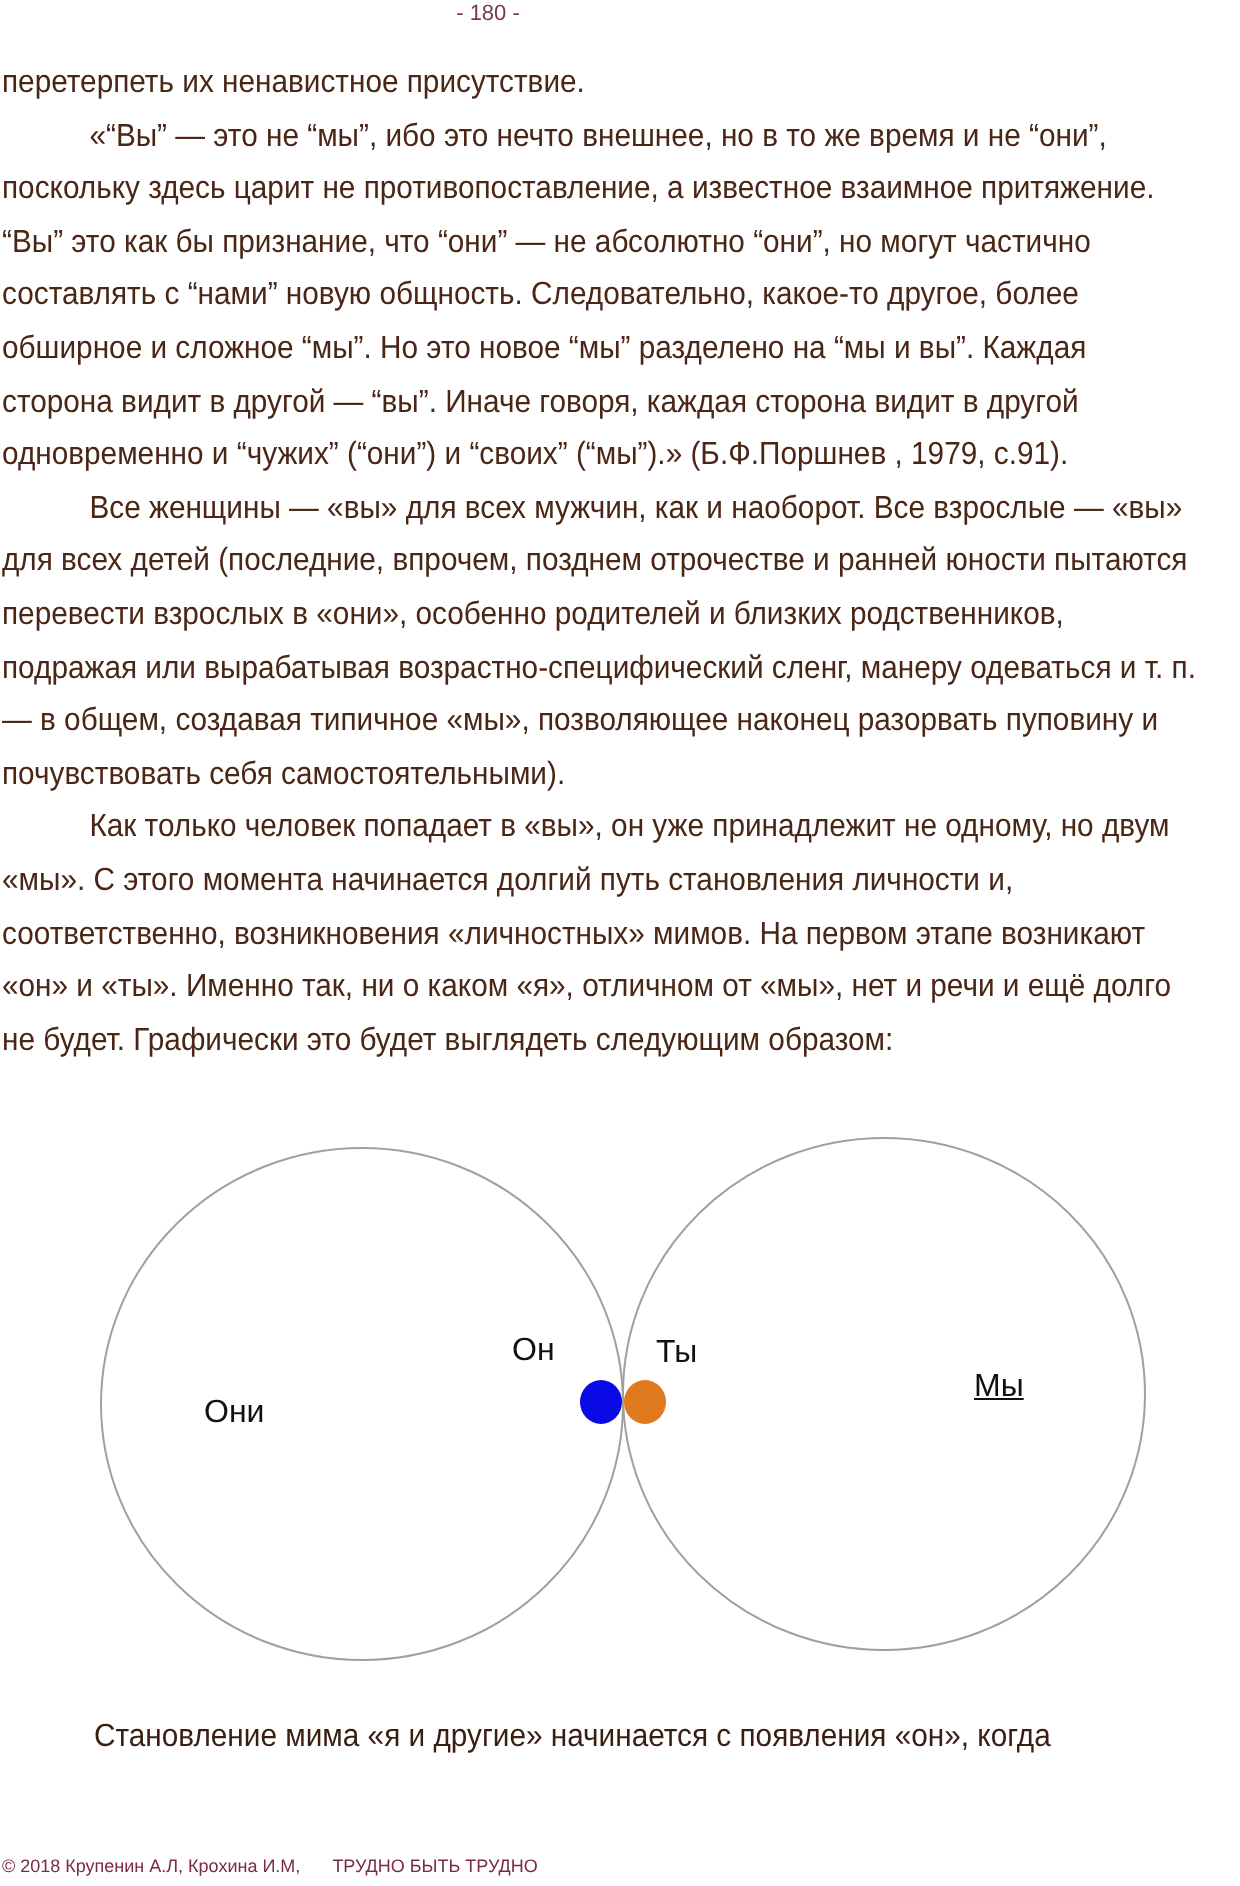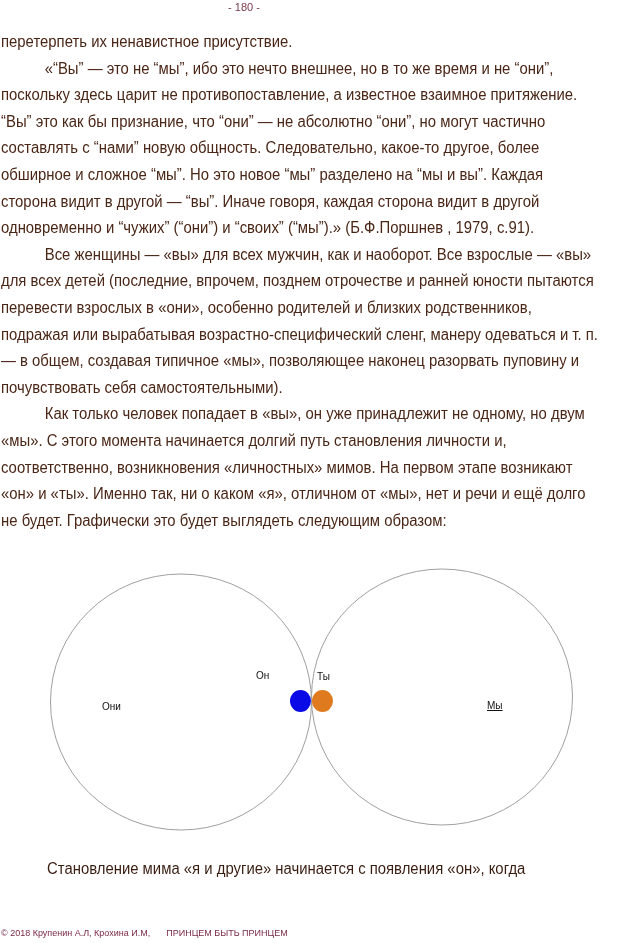--- a/index.html
+++ b/index.html
@@ -47,21 +47,21 @@
       left: 0;
       top: 555px;
       width: 620px;
       height: 290px;
     }
     .diagram svg {
       display: block;
     }
     .diagram-label {
       position: absolute;
-      font-size: 10px;
+      font-size: 16px;
       line-height: 16px;
       color: #111111;
       white-space: nowrap;
     }
     .caption {
       position: absolute;
       top: 859px;
       left: 47px;
       font-size: 16px;
       line-height: 20px;
@@ -113,21 +113,21 @@
 
 <div class="diagram">
   <svg width="620" height="290" viewBox="0 0 620 290">
     <ellipse cx="181" cy="147" rx="130.5" ry="128" fill="none" stroke="#a0a0a0" stroke-width="1"></ellipse>
     <ellipse cx="442" cy="142" rx="130.5" ry="128" fill="none" stroke="#a0a0a0" stroke-width="1"></ellipse>
     <ellipse cx="300.5" cy="146" rx="10.5" ry="11" fill="#0a0ae6"></ellipse>
     <ellipse cx="322.5" cy="146" rx="10.5" ry="11" fill="#e07a1e"></ellipse>
   </svg>
   <div class="diagram-label" style="left:102px; top:144px;">Они</div>
   <div class="diagram-label" style="left:256px; top:113px;">Он</div>
-  <div class="diagram-label" style="left:317px; top:114px;">Ты</div>
-  <div class="diagram-label" style="left:487px; top:143px;text-decoration:underline;">Мы</div>
+  <div class="diagram-label" style="left:328px; top:114px;">Ты</div>
+  <div class="diagram-label" style="left:487px; top:131px;text-decoration:underline;">Мы</div>
 </div>
 
 <div class="caption">Становление мима «я и другие» начинается с появления «он», когда</div>
 
 <div class="footer">
-  <span>©  2018  Крупенин А.Л, Крохина И.М,</span><span class="gap"></span><span>ПРИНЦЕМ БЫТЬ ПРИНЦЕМ</span>
+  <span>©  2018  Крупенин А.Л, Крохина И.М,</span><span class="gap"></span><span>ТРУДНО БЫТЬ ТРУДНО</span>
 </div>
 
 </body></html>

